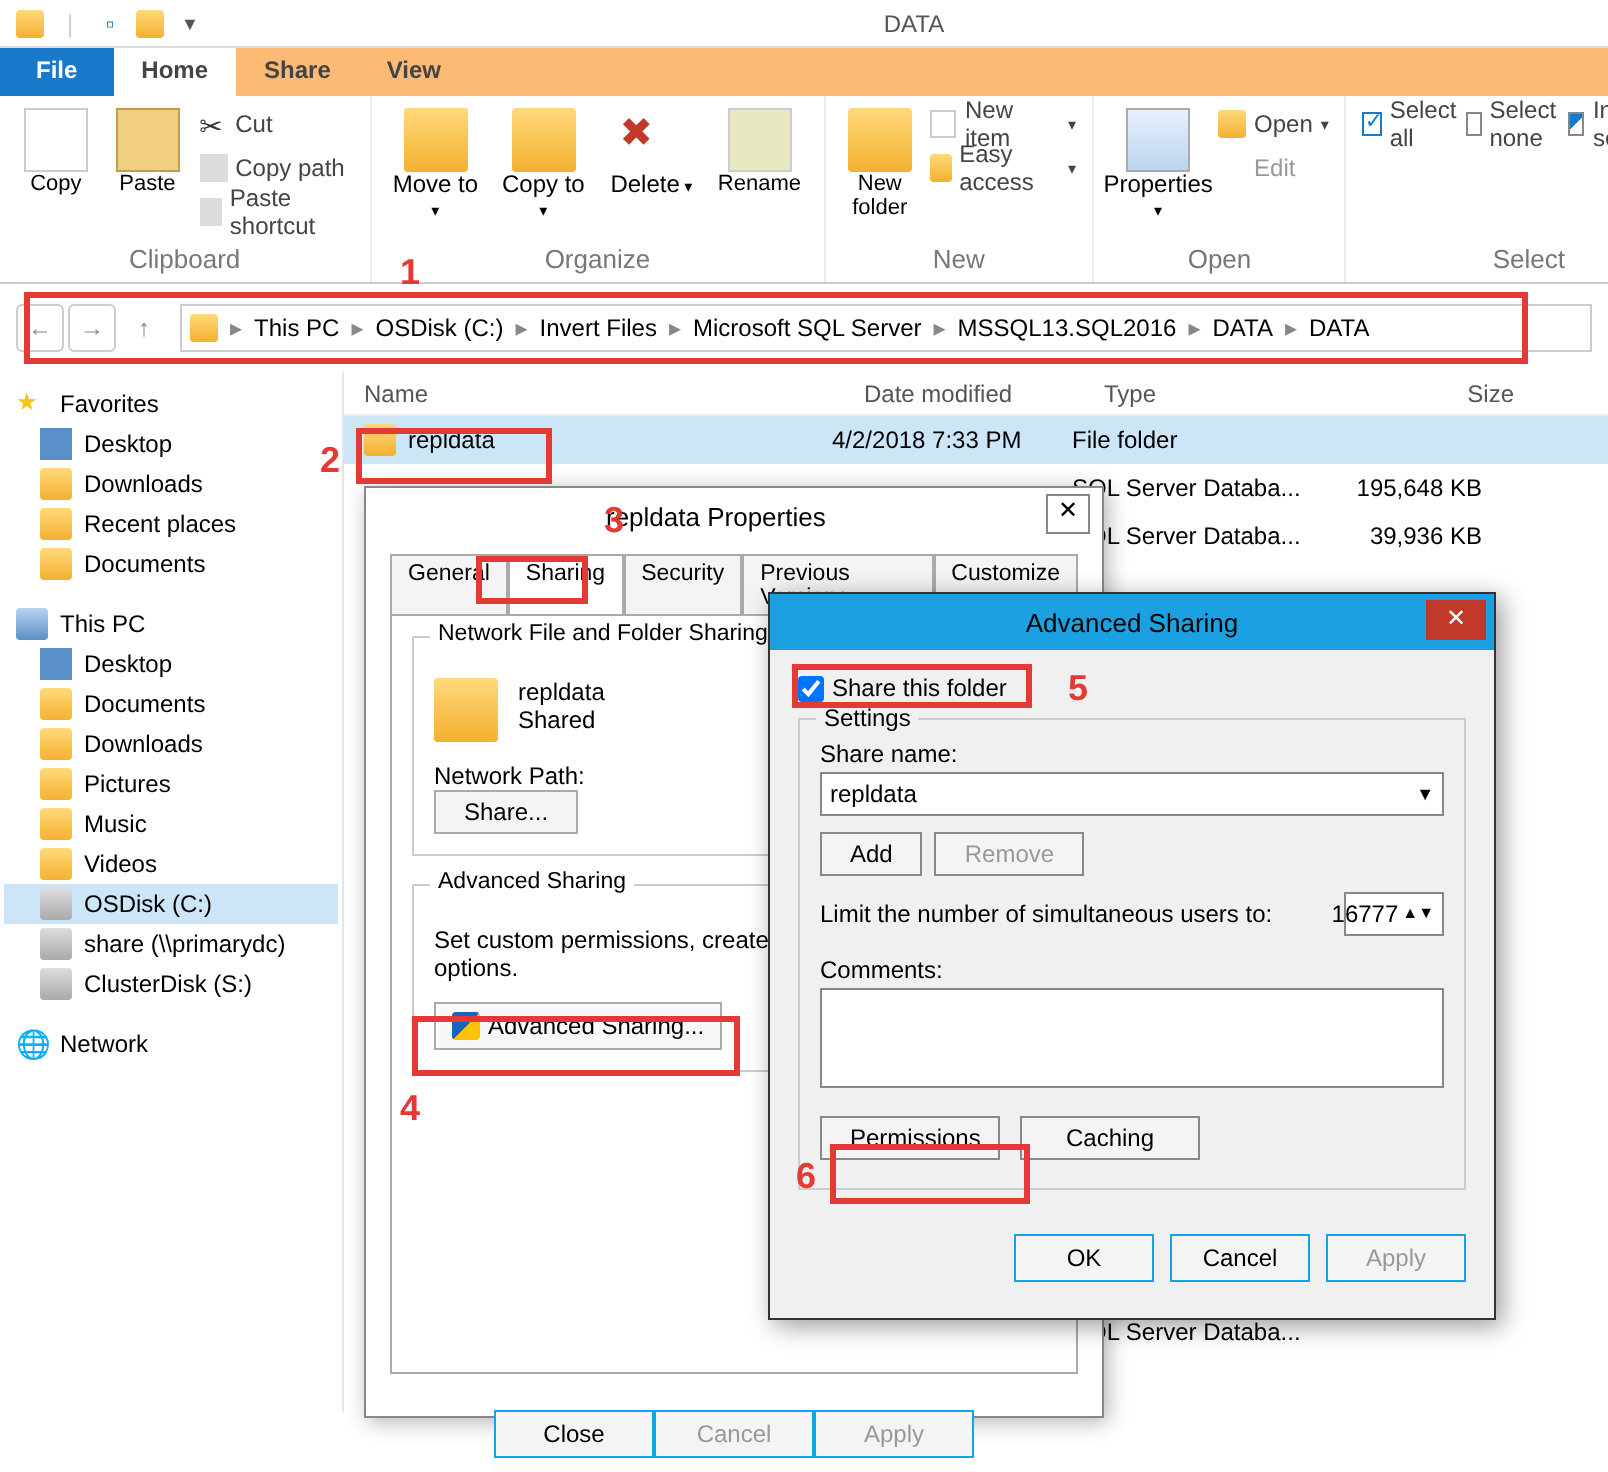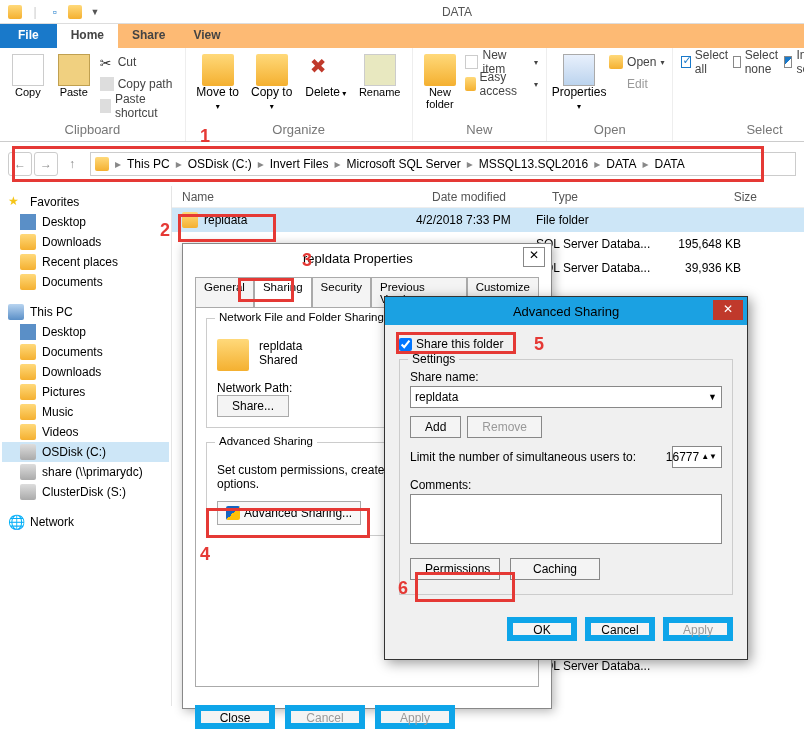--- a/index.html
+++ b/index.html
@@ -70,22 +70,22 @@
 .props-close { position: absolute; right: 6px; top: 3px; width: 22px; height: 20px; border: 1px solid #888; text-align: center; }
 .props-tabs { display: flex; padding: 4px 12px 0; gap: 0; }
 .ptab { border: 1px solid #aaa; border-bottom: none; padding: 3px 8px; background: #fff; font-size: 11.5px; position: relative; top: 1px; }
 .ptab:not(.sel) { background: #f4f4f4; }
 .props-body { border: 1px solid #aaa; margin: 0 12px 12px; padding: 10px 10px; height: 380px; position: relative; }
 .groupbox { border: 1px solid #ccc; padding: 20px 10px 10px; position: relative; margin-bottom: 14px; }
 .groupbox-title { position: absolute; top: -8px; left: 8px; background: #fff; padding: 0 4px; font-size: 11.5px; }
 .share-btn { padding: 3px 14px; border: 1px solid #aaa; background: #f4f4f4; display: inline-block; }
 .adv-share-btn { padding: 4px 8px; border: 1px solid #aaa; background: #f8f8f8; display: inline-flex; align-items: center; gap: 4px; }
 .shield-ico { width: 14px; height: 14px; background: linear-gradient(135deg, #1565c0 0 50%, #ffc107 50% 100%); border-radius: 2px; display: inline-block; }
-.props-btns { display: flex; gap: 10px; padding: 6px 12px; }
-.dlg-btn { width: 80px; height: 24px; border: 6px solid #0ea5e9; background: #f4f4f4; }
+.props-btns { display: flex; gap: 0; justify-content: center; padding: 6px 12px; }
+.dlg-btn { width: 80px; height: 24px; border: 1px solid #0ea5e9; background: #f4f4f4; }
 
 
 .adv-dlg { position: absolute; left: 384px; top: 296px; width: 364px; height: 364px; background: #f0f0f0; border: 1px solid #333; box-shadow: 3px 3px 12px rgba(0,0,0,.4); }
 .adv-title { height: 28px; background: #1ba1e2; color: #000; display: flex; align-items: center; justify-content: center; font-size: 13px; }
 .adv-close { position: absolute; right: 4px; top: 3px; width: 30px; height: 20px; background: #c0392b; color: #fff; text-align: center; line-height: 18px; }
 .adv-body { padding: 12px 14px; }
 .adv-check { display: flex; align-items: center; gap: 4px; margin-bottom: 8px; }
 .settings-box { border: 1px solid #ccc; padding: 10px 10px 14px; position: relative; }
 .sname-sel { width: 100%; height: 22px; border: 1px solid #888; background: #fff; padding: 0 4px; display: flex; align-items: center; justify-content: space-between; }
 .small-dlg-btn { height: 22px; padding: 0 14px; border: 1px solid #888; background: #f4f4f4; }

